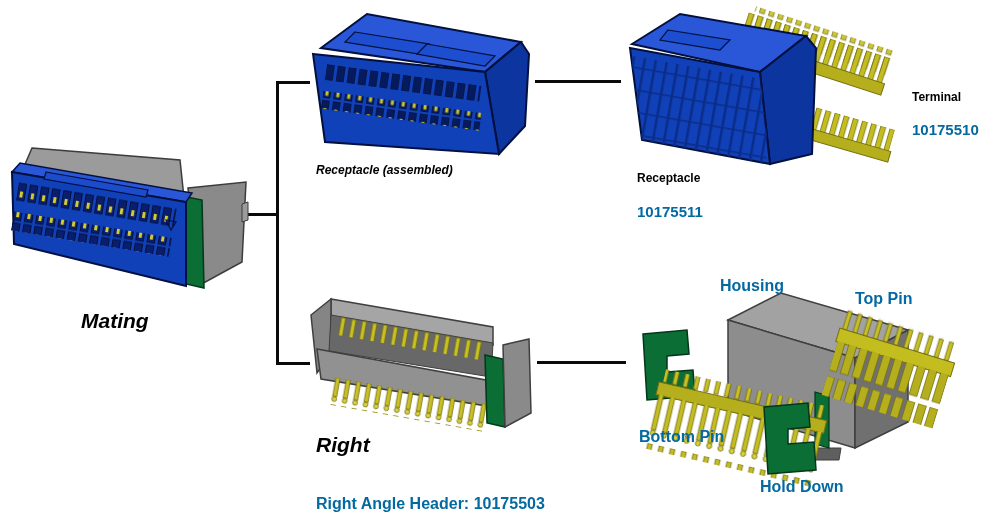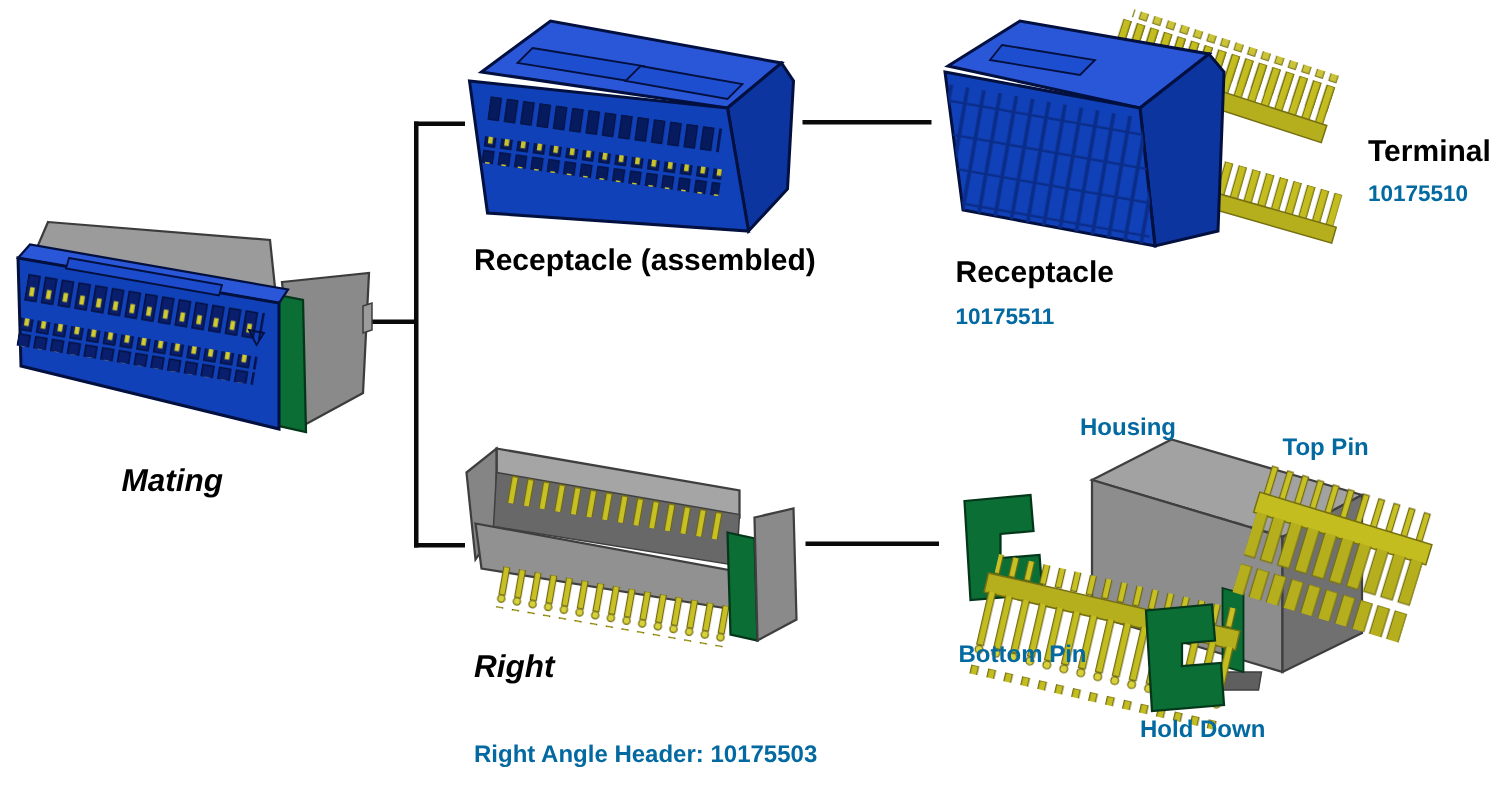--- a/index.html
+++ b/index.html
@@ -2,21 +2,21 @@
 <html><head>
 <meta charset="utf-8">
 <style>
   html,body{margin:0;padding:0;background:#ffffff;}
   #canvas{
     position:relative;width:1000px;height:532px;background:#ffffff;
     font-family:"Liberation Sans", sans-serif;color:#000;overflow:hidden;
   }
   .abs{position:absolute;}
   .line{position:absolute;background:#0a0a0a;}
-  .lbl-bold{position:absolute;font-weight:700;font-size:20px;color:#000;white-space:nowrap;}
+  .lbl-bold{position:absolute;font-weight:700;font-size:12px;color:#000;white-space:nowrap;}
   .lbl-bold.big{font-size:21px;font-style:italic;}
   .lbl{position:absolute;font-weight:700;font-size:16px;color:#0369a1;white-space:nowrap;}
   .lbl.pn{font-size:15px;}
   svg{display:block;overflow:visible;}
 </style>
 </head>
 <body>
 
 <div id="canvas">
 
@@ -87,21 +87,21 @@
     <polygon points="18,44 64,10 218,38 182,68" fill="#2a57d8" stroke="#02103f" stroke-width="2"></polygon>
     <polygon points="52,28 126,40 116,50 42,38" fill="#1d4ecf" stroke="#02103f" stroke-width="1.2"></polygon>
     <polygon points="124,40 192,52 182,62 114,50" fill="#1d4ecf" stroke="#02103f" stroke-width="1.2"></polygon>
     <polygon points="182,68 218,38 226,50 222,122 196,150" fill="#0d35a0" stroke="#02103f" stroke-width="2"></polygon>
     <polygon points="10,50 182,68 196,150 22,138" fill="#1141b8" stroke="#02103f" stroke-width="2"></polygon>
     <g transform="translate(24,60) rotate(8)">
       <rect width="156" height="17" fill="url(#patHole)"></rect>
       <rect y="27" width="160" height="18" fill="url(#patHoleY)"></rect>
     </g>
   </svg>
-  <div class="lbl-bold" style="left:316px;top:163px;">Receptacle (assembled)</div>
+  <div class="lbl-bold" style="left:316px;top:163px;font-style:italic;">Receptacle (assembled)</div>
 
   <svg class="abs" style="left:620px;top:4px;" width="280" height="172" viewBox="0 0 280 172">
 
     <g transform="translate(128,8) rotate(18)">
       <rect x="6" y="-8" width="145" height="26" fill="url(#patTooth)" opacity="0.9"></rect>
       <rect width="150" height="28" fill="url(#patTooth)"></rect>
       <rect y="26" width="152" height="12" fill="#b5ae1d" stroke="#756f10" stroke-width="1"></rect>
     </g>
 
     <g transform="translate(150,90) rotate(16)">

